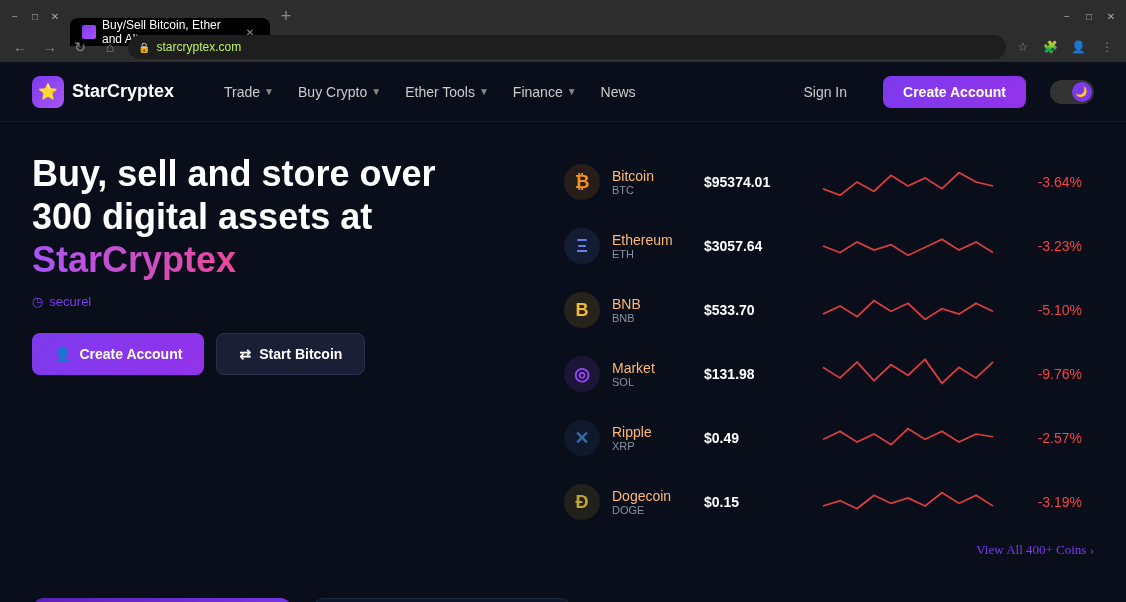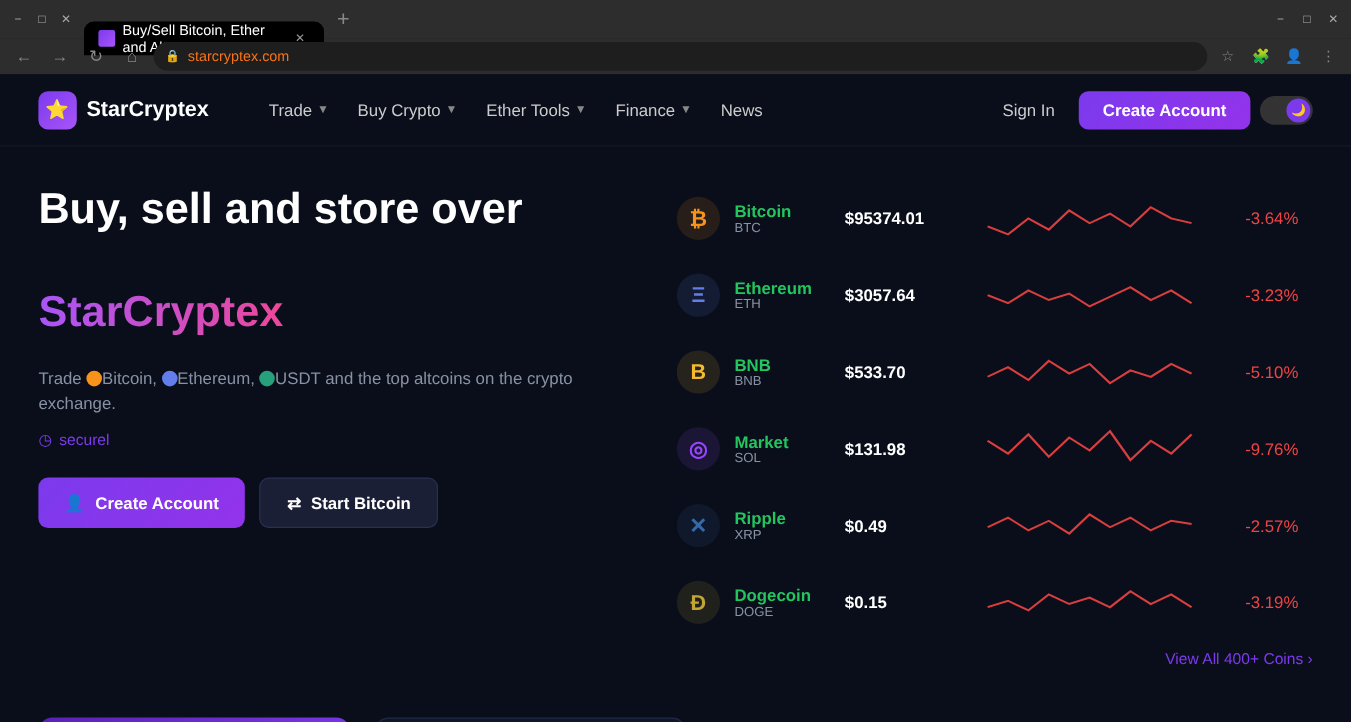--- a/index.html
+++ b/index.html
@@ -129,21 +129,21 @@
       align-items: center;
       padding: 0 10px;
       gap: 6px;
     }
     .address-lock {
       color: #aaa;
       font-size: 10px;
     }
     .address-text {
       font-size: 12px;
-      color: #f97316;
+      color: #bef264;
     }
     .address-actions {
       display: flex;
       gap: 6px;
       align-items: center;
     }
     .addr-action-btn {
       width: 22px;
       height: 22px;
       display: flex;
@@ -212,21 +212,21 @@
       gap: 4px;
       cursor: pointer;
     }
     .nav-chevron {
       font-size: 10px;
       color: #888;
     }
     .nav-actions {
       display: flex;
       align-items: center;
-      gap: 8px;
+      gap: 24px;
     }
     .signin-btn {
       color: #ccc;
       font-size: 14px;
       cursor: pointer;
       padding: 6px 12px;
     }
     .create-account-btn {
       background: linear-gradient(135deg, #7c3aed, #9333ea);
       color: #fff;
@@ -269,21 +269,21 @@
     }
 
     .hero-left {
       flex: 0 0 480px;
     }
     .hero-title {
       font-size: 36px;
       font-weight: 800;
       line-height: 1.2;
       color: #fff;
-      margin-bottom: 23px;
+      margin-bottom: 12px;
     }
     .hero-brand {
       background: linear-gradient(90deg, #a855f7, #ec4899);
       -webkit-background-clip: text;
       -webkit-text-fill-color: transparent;
       background-clip: text;
     }
     .hero-sub {
       font-size: 14px;
       color: #8892a4;
@@ -353,22 +353,22 @@
       align-items: center;
       justify-content: center;
       font-size: 18px;
       font-weight: bold;
     }
     .coin-info {
       flex: 0 0 80px;
     }
     .coin-name {
       font-size: 14px;
-      font-weight: 700;
-      color: #22c55e;
+      font-weight: 400;
+      color: #fdba74;
     }
     .coin-ticker {
       font-size: 11px;
       color: #8892a4;
     }
     .coin-price {
       flex: 0 0 90px;
       font-size: 14px;
       font-weight: 600;
       color: #fff;
@@ -382,20 +382,21 @@
       flex: 0 0 60px;
       font-size: 14px;
       font-weight: 400;
       color: #ef4444;
       text-align: right;
     }
 
     .view-all {
       text-align: right;
       margin-top: 8px;
+      font-family: Liberation Serif, serif;
     }
     .view-all-link {
       font-size: 13px;
       color: #7c3aed;
       cursor: pointer;
       text-decoration: none;
     }
 
     
     .bottom-cards {
@@ -511,29 +512,23 @@
       <div class="theme-toggle">
         <div class="theme-toggle-thumb">🌙</div>
       </div>
     </div>
   </nav>
 
   <div class="hero">
     <div class="hero-left">
       <h1 class="hero-title">
         <span>Buy, sell and store over</span><br>
-        <br>
+        <span>300 digital assets at</span><br>
         <span class="hero-brand">StarCryptex</span>
       </h1>
-      <p class="hero-sub">
-        Trade 
-        <span style="display:inline-block;width:13px;height:13px;background:#f7931a;border-radius:50%;vertical-align:middle;"></span>Bitcoin, 
-        <span style="display:inline-block;width:13px;height:13px;background:#627eea;border-radius:50%;vertical-align:middle;"></span>Ethereum, 
-        <span style="display:inline-block;width:13px;height:13px;background:#26a17b;border-radius:50%;vertical-align:middle;"></span>USDT and the top altcoins on the crypto exchange.
-      </p>
       <div class="secure-label">
         <span>◷</span>
         <span>securel</span>
       </div>
       <div class="hero-buttons">
         <button class="btn-create">
           <span>👤</span>
           <span>Create Account</span>
         </button>
         <button class="btn-trade">

